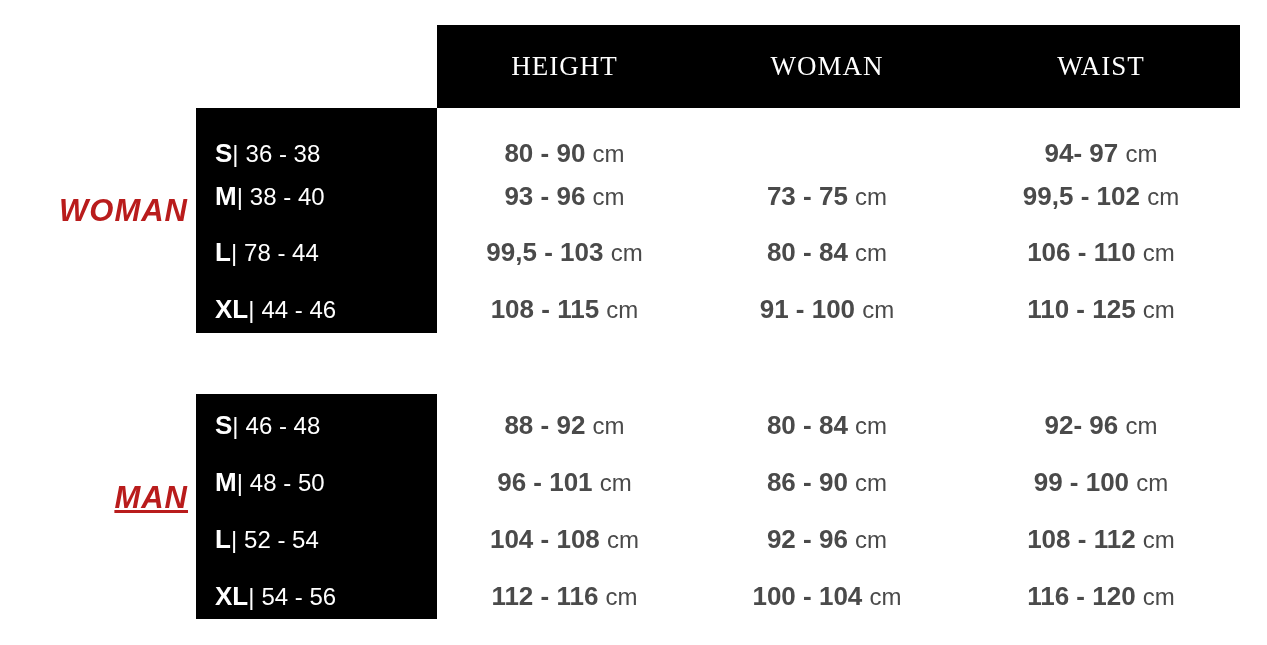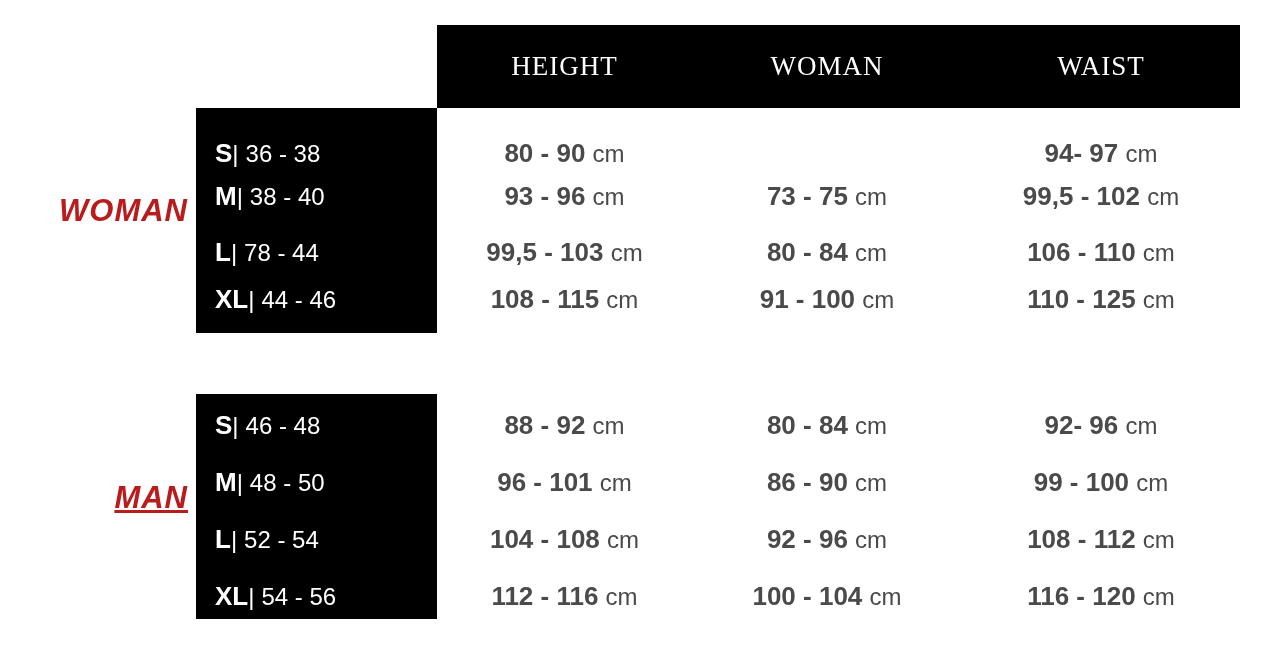--- a/index.html
+++ b/index.html
@@ -147,21 +147,21 @@
 
   <div class="row" style="top:224px">
     <div class="cell-size">
       <span class="sz">L</span><span class="sep">|</span>&nbsp;<span class="sep">78 - 44</span>
     </div>
     <div class="cell-val col-height"><span>99,5 - 103</span> <span class="unit">cm</span></div>
     <div class="cell-val col-bust"><span>80 - 84</span> <span class="unit">cm</span></div>
     <div class="cell-val col-waist"><span>106 - 110</span> <span class="unit">cm</span></div>
   </div>
 
-  <div class="row" style="top:271px">
+  <div class="row" style="top:281px">
     <div class="cell-size">
       <span class="sz">XL</span><span class="sep">|</span>&nbsp;<span class="sep">44 - 46</span>
     </div>
     <div class="cell-val col-height"><span>108 - 115</span> <span class="unit">cm</span></div>
     <div class="cell-val col-bust"><span>91 - 100</span> <span class="unit">cm</span></div>
     <div class="cell-val col-waist"><span>110 - 125</span> <span class="unit">cm</span></div>
   </div>
 
   <div class="size-block size-block-man"></div>
   <div class="group-label label-man">MAN</div>

